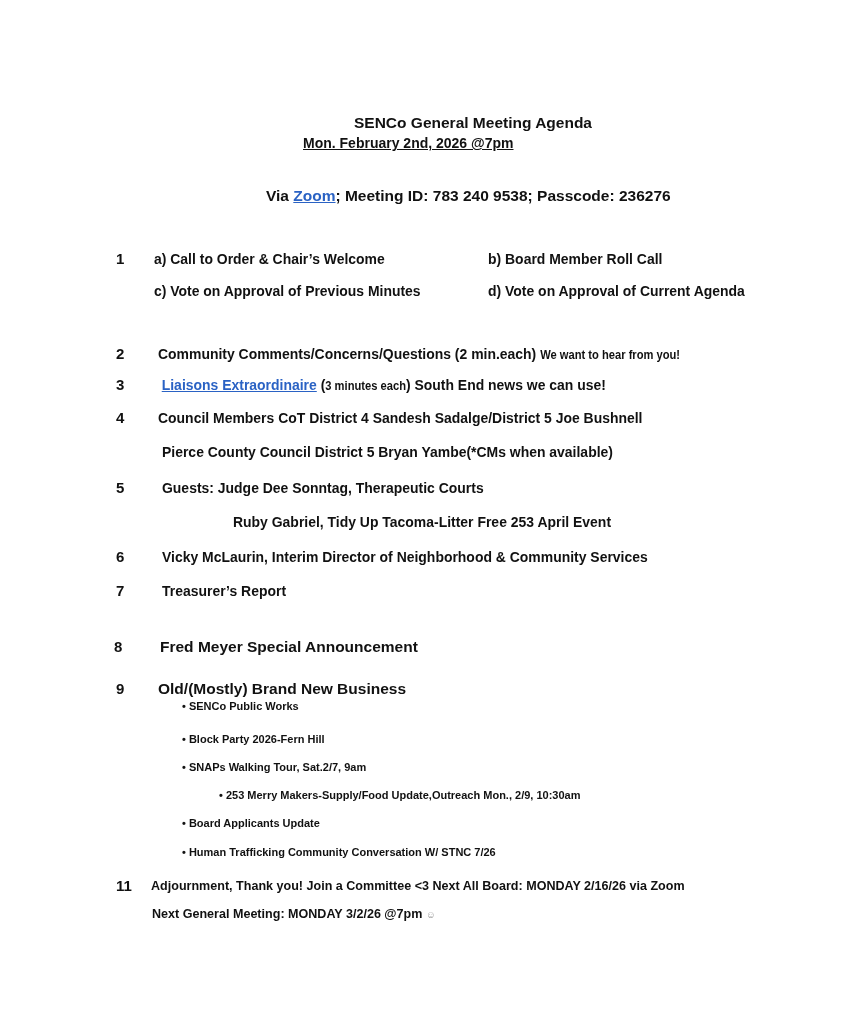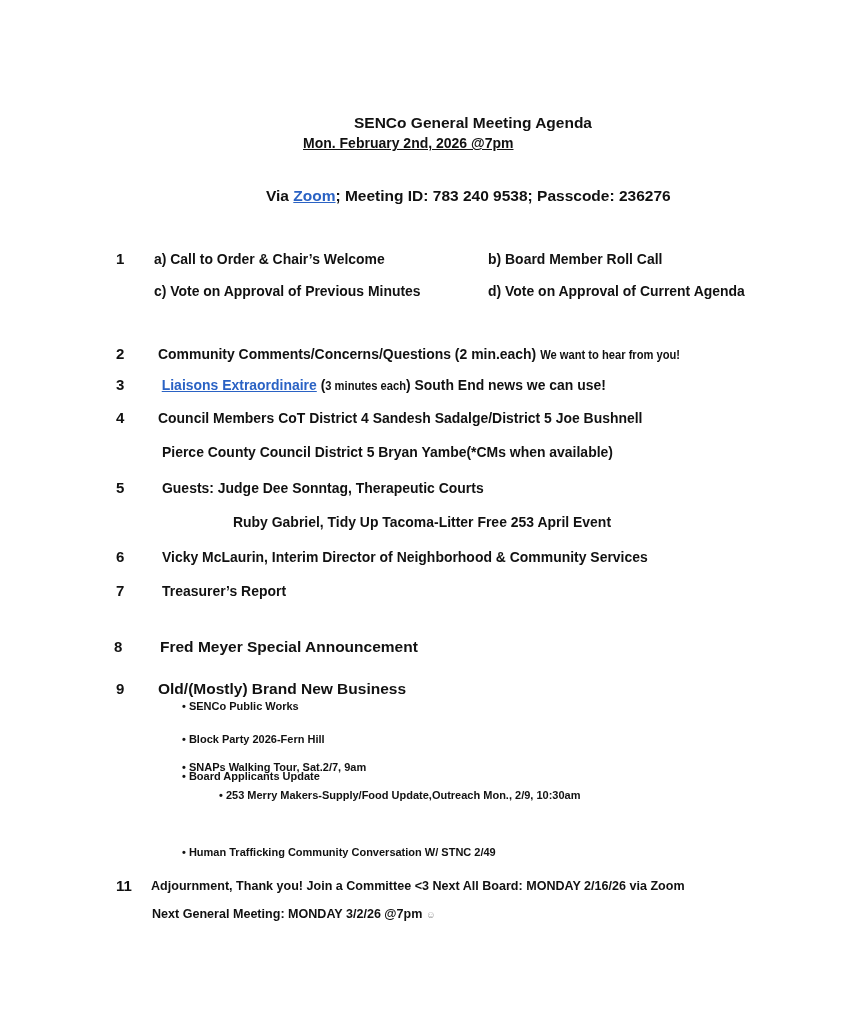--- a/index.html
+++ b/index.html
@@ -63,21 +63,21 @@
 
 <div class="abs num" style="left:114px; top:638px;">8</div>
 <div class="abs item" style="left:160px; top:638px;">Fred Meyer Special Announcement</div>
 
 <div class="abs num" style="left:116px; top:680px;">9</div>
 <div class="abs item" style="left:158px; top:680px;">Old/(Mostly) Brand New Business</div>
 <div class="abs bullet" style="left:182px; top:700px;">• SENCo Public Works</div>
 <div class="abs bullet" style="left:182px; top:733px;">• Block Party 2026-Fern Hill</div>
 <div class="abs bullet" style="left:182px; top:761px;">• SNAPs Walking Tour, Sat.2/7, 9am</div>
 <div class="abs bullet" style="left:182px; top:789px;margin-left:37px;">• 253 Merry Makers-Supply/Food Update,Outreach Mon., 2/9, 10:30am</div>
-<div class="abs bullet" style="left:182px; top:770px;">• Board Applicants Update</div>
-<div class="abs bullet" style="left:182px; top:846px;">• Human Trafficking Community Conversation W/ STNC 2/49</div>
+<div class="abs bullet" style="left:182px; top:817px;">• Board Applicants Update</div>
+<div class="abs bullet" style="left:182px; top:846px;">• Human Trafficking Community Conversation W/ STNC 7/26</div>
 
 <div class="abs num" style="left:116px; top:877px;">11</div>
 <div class="abs cond" style="left:151px; top:878px; font-size:13.5px;">Adjournment, Thank you! Join a Committee &lt;3 Next All Board: MONDAY 2/16/26 via Zoom</div>
 <div class="abs cond" style="left:152px; top:906px; font-size:13.5px;">
   <span>Next General Meeting: MONDAY 3/2/26 @7pm</span>
   <span class="smiley">☺</span>
 </div>
 
 </body></html>

